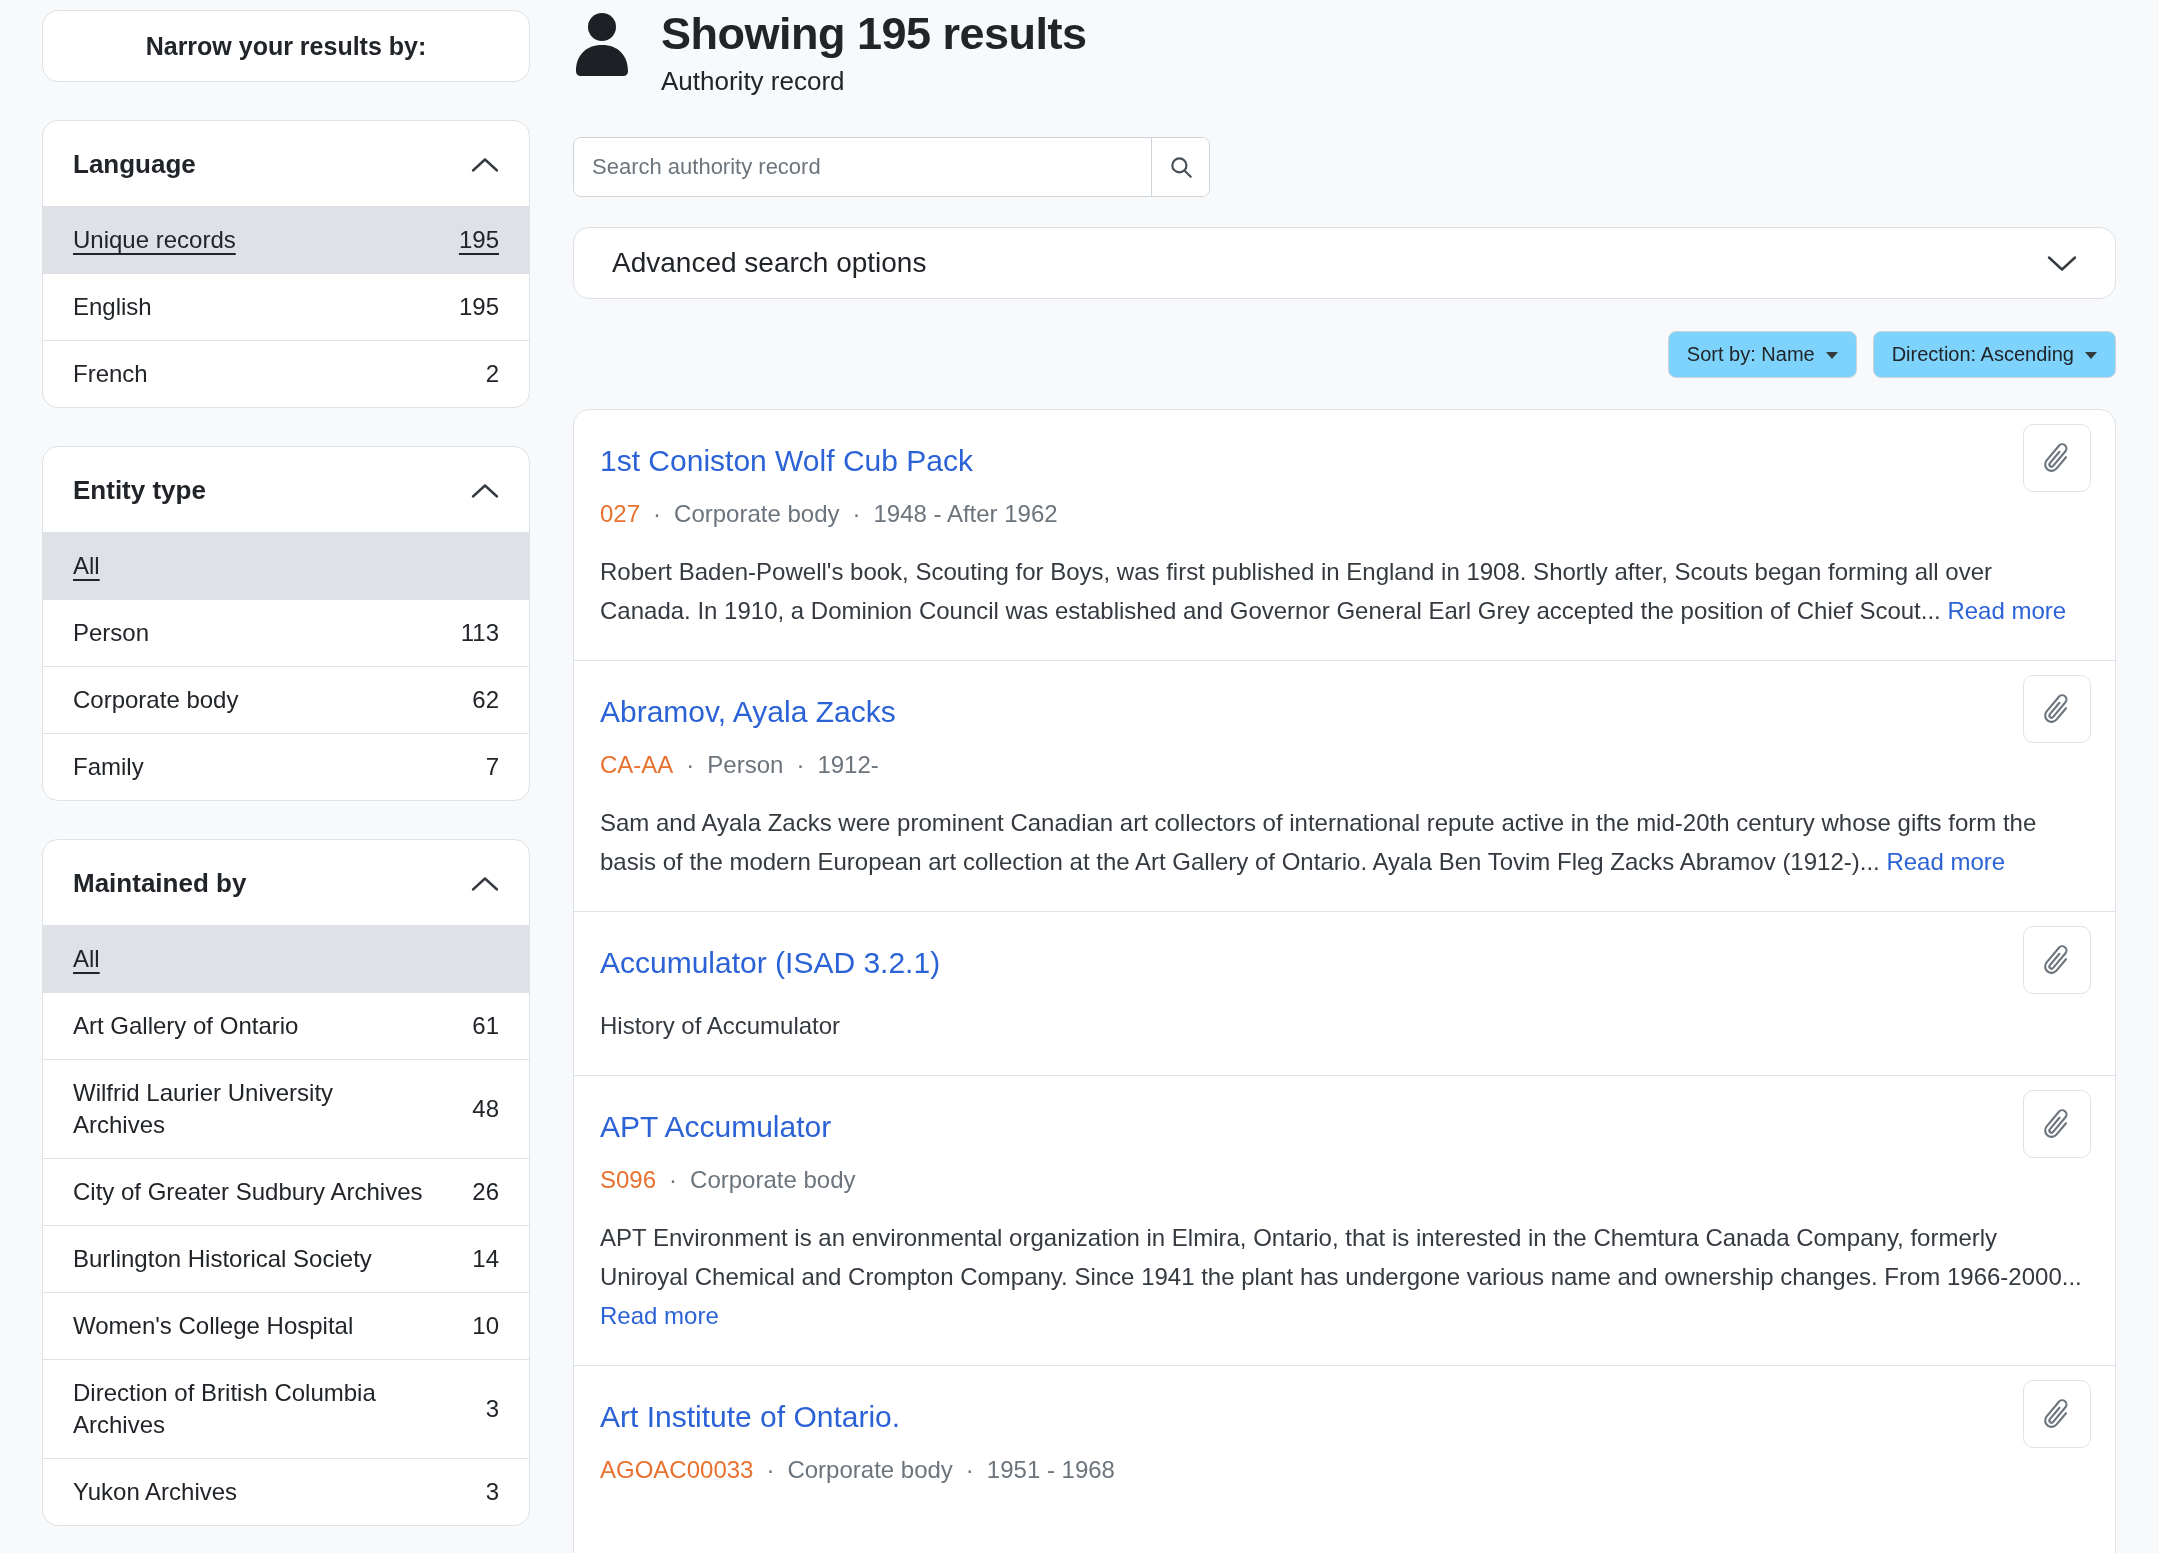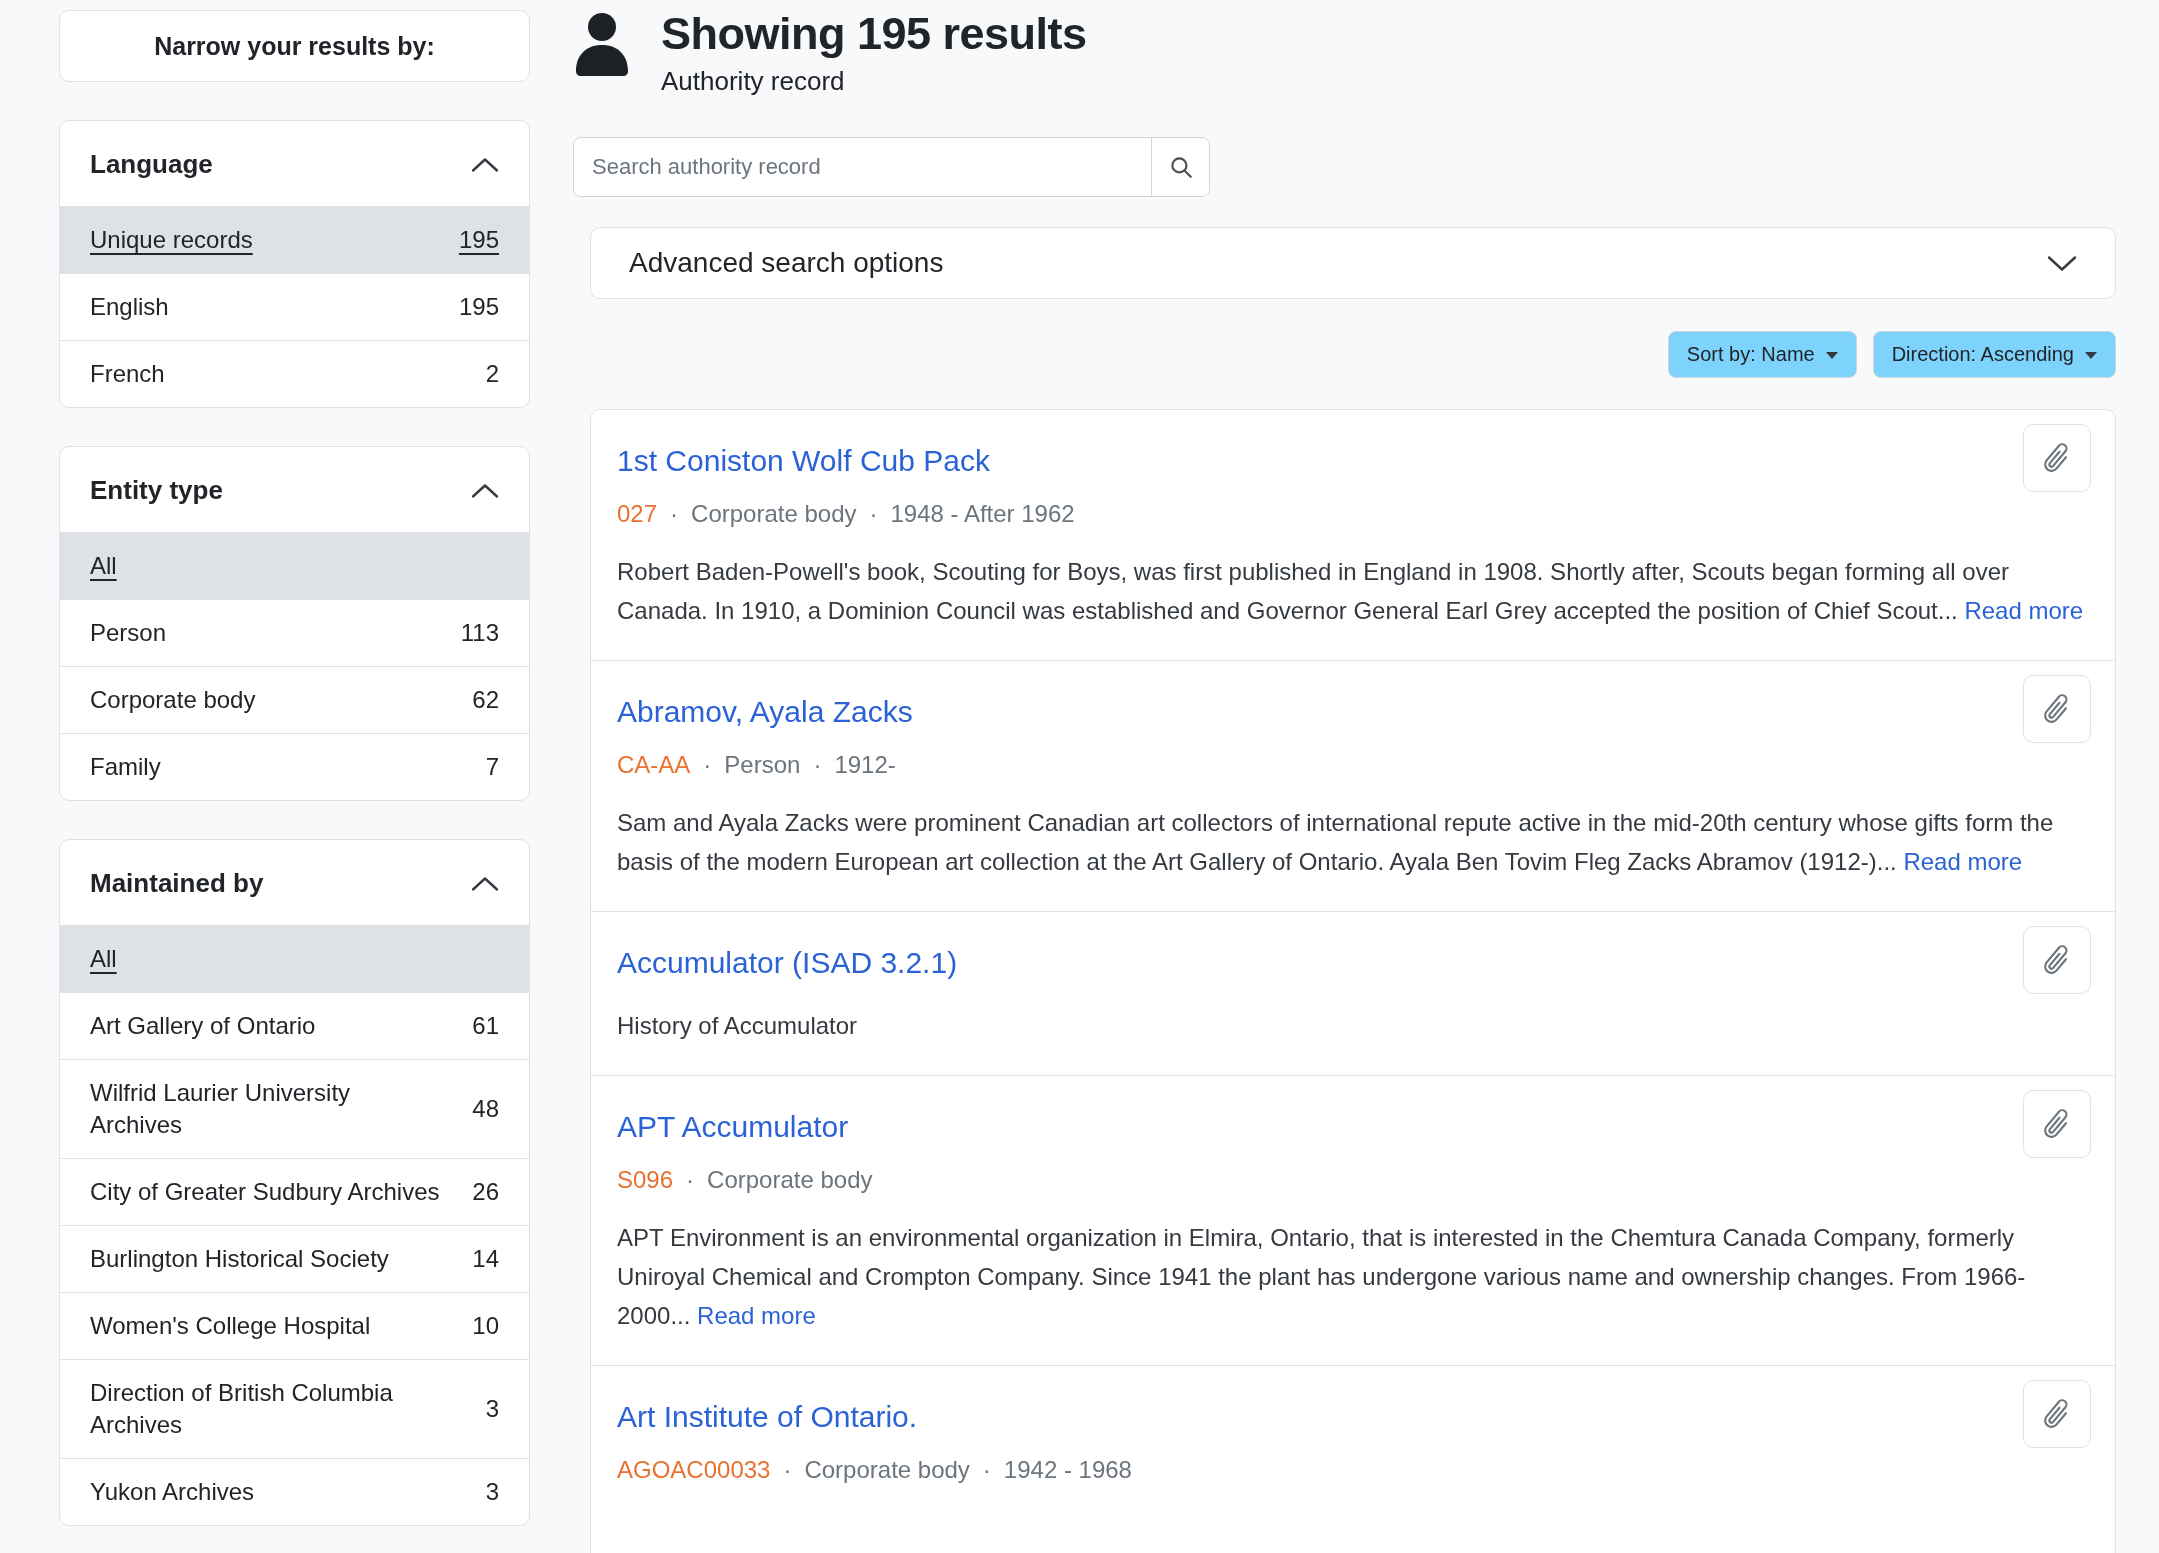--- a/index.html
+++ b/index.html
@@ -8,21 +8,21 @@
     --input-border:#ced4da;
   }
   *{box-sizing:border-box; margin:0; padding:0;}
   html,body{overflow:hidden;}
   body{
     width:2159px; height:1553px; position:relative;
     background:var(--page-bg);
     font-family:"Liberation Sans","DejaVu Sans",sans-serif;
     color:var(--text-dark);
   }
-  .card{background:#fff; border:1px solid var(--card-border); border-radius:10px;margin-left:17px;}
+  .card{background:#fff; border:1px solid var(--card-border); border-radius:16px;}
 
   
   .sidebar{position:absolute; left:42px; top:10px; width:488px; display:flex; flex-direction:column; gap:38px;}
   .narrow-card{height:72px; display:flex; align-items:center; justify-content:center;
     font-size:25px; font-weight:600;}
   .facet-card{overflow:hidden;}
   .facet-header{display:flex; justify-content:space-between; align-items:center;
     padding:28px 30px 26px 30px; cursor:pointer;}
   .facet-title{font-size:26px; font-weight:600;}
   .chev{display:flex; align-items:center;}
@@ -300,18 +300,18 @@
               <path d="M4.5 3a2.5 2.5 0 0 1 5 0v9a1.5 1.5 0 0 1-3 0V5a.5.5 0 0 1 1 0v7a.5.5 0 0 0 1 0V3a1.5 1.5 0 1 0-3 0v9a2.5 2.5 0 0 0 5 0V5a.5.5 0 0 1 1 0v7a3.5 3.5 0 1 1-7 0z"></path>
             </svg>
           </span>
         </button>
         <h3><a class="result-title">Art Institute of Ontario.</a></h3>
         <div class="meta">
           <span class="meta-ref">AGOAC00033</span>
           <span class="dot">·</span>
           <span class="meta-type">Corporate body</span>
           <span class="dot">·</span>
-          <span class="meta-dates">1942 - 1968</span>
+          <span class="meta-dates">1951 - 1968</span>
         </div>
       </article>
     </div>
 
 </main>
 
 </body></html>

